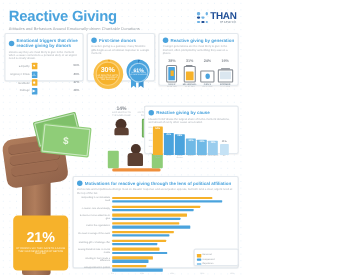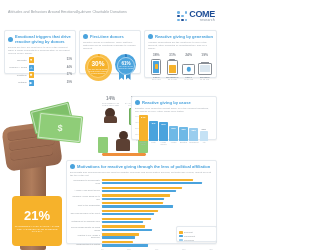--- a/index.html
+++ b/index.html
@@ -141,37 +141,38 @@
   .legend .sw{width:3.6px;height:2.6px;border-radius:.4px;}
   .axisrow{display:flex;justify-content:space-between;font-size:1.8px;color:#c2c8ce;margin-top:1px;padding-left:31px;}
 </style>
 </head>
 <body>
 
 <div class="page">
   <div class="dots"></div>
 
   <div class="hdr">
+    <h1>Reactive Giving</h1>
     <div class="sub">Attitudes and Behaviors Around Emotionally-driven Charitable Donations</div>
   </div>
 
   <div class="logo">
     <div class="grid">
       <i class="lt"></i>
         <i class="off"></i>
         <i class="lt"></i>
       <i></i>
         <i class="lt"></i>
         <i class="off"></i>
       <i class="lt"></i>
         <i></i>
         <i class="lt"></i>
     </div>
     <div class="txt">
-      <span class="b">COME</span>
+      <span class="b">THAN</span>
       <span class="s">research</span>
     </div>
   </div>
 
   <div class="panel" style="left:4px;top:30px;width:72px;height:44px;padding:3px;box-sizing:border-box;">
     <div class="ptitle">
       <span class="bullet"></span>
       <span class="t">Emotional triggers that drive reactive giving by donors</span>
     </div>
     <div class="pdesc">Donors say they are most likely to give in the moment when a cause connects to a personal story or an urgent need is clearly shown.</div>

